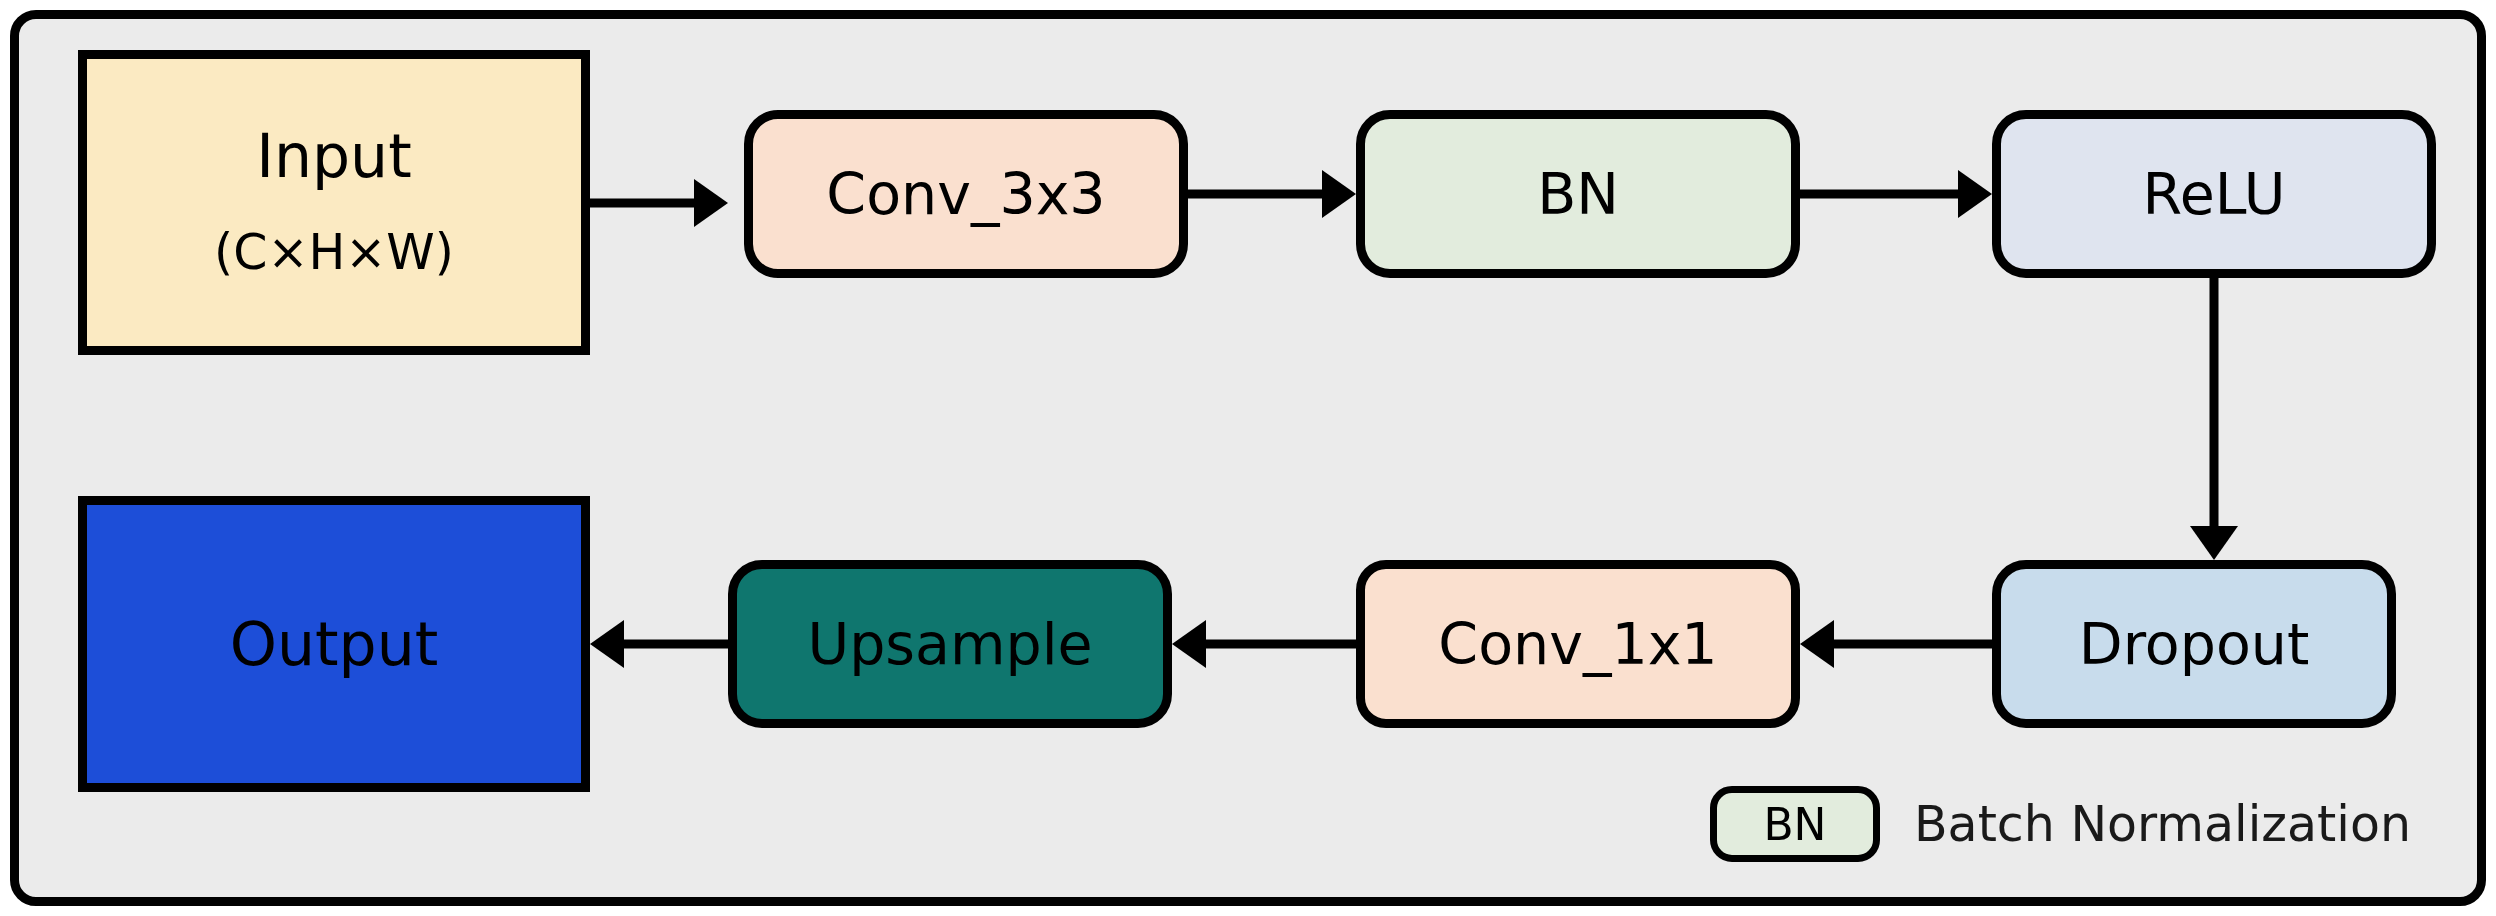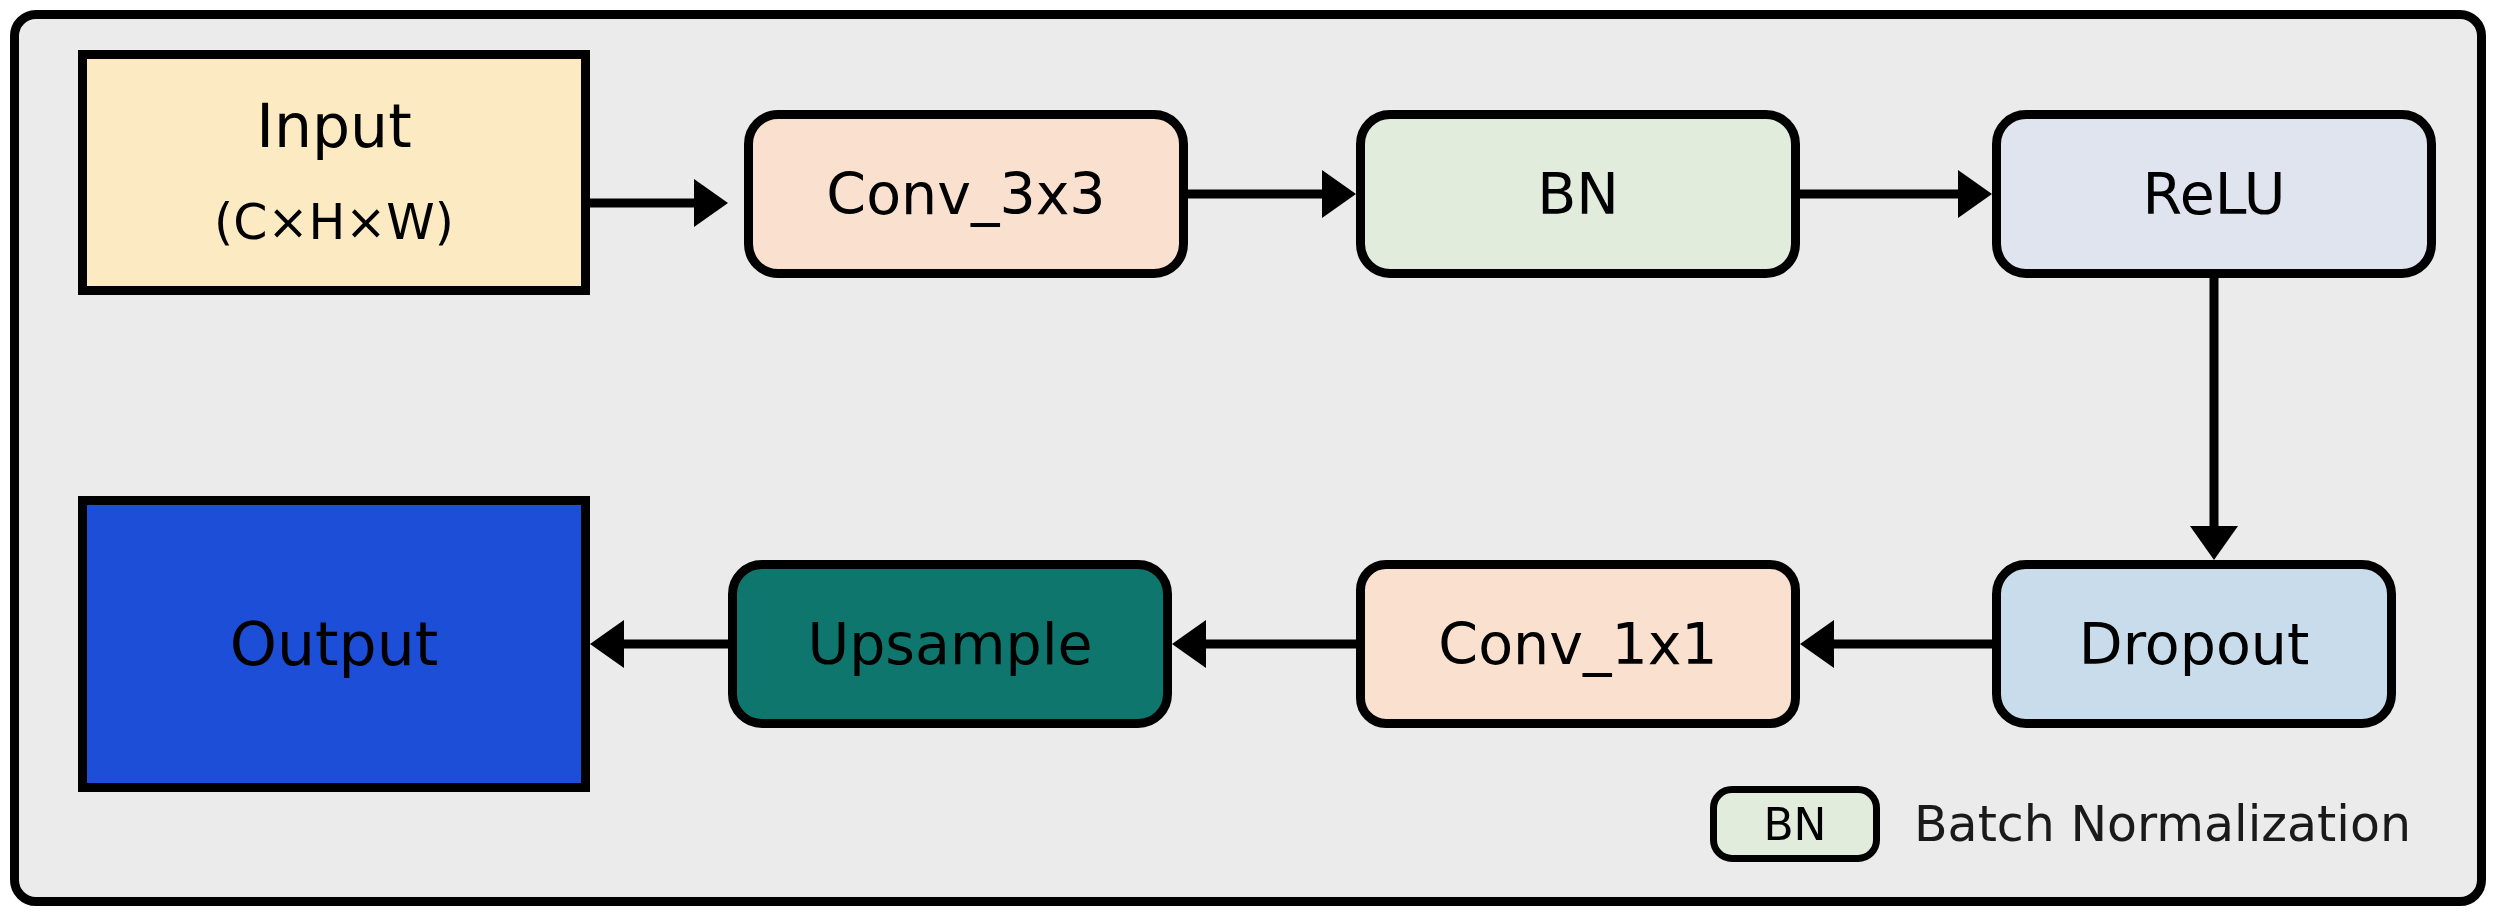--- a/index.html
+++ b/index.html
@@ -138,21 +138,21 @@
     white-space: nowrap;
     text-align: center;
   }
 </style>
 </head>
 <body>
 
 <div id="canvas">
   <div id="diagram-frame"></div>
 
-  <div class="node sharp" id="node-input" style="left: 78px; top: 50px; width: 512px; height: 245px; background: rgb(251, 234, 194); gap: 16px;">
+  <div class="node sharp" id="node-input" style="left: 78px; top: 50px; width: 512px; height: 305px; background: rgb(251, 234, 194); gap: 16px;">
     <div class="node-title">Input</div>
     <div class="node-sub">(C×H×W)</div>
   </div>
 
   <div class="node rounded" id="node-conv3x3" style="left: 744px; top: 110px; width: 444px; height: 168px; background: rgb(250, 224, 207);">
     <div class="node-label">Conv_3x3</div>
   </div>
 
   <div class="node rounded" id="node-bn" style="left: 1356px; top: 110px; width: 444px; height: 168px; background: rgb(226, 236, 221);">
     <div class="node-label">BN</div>

